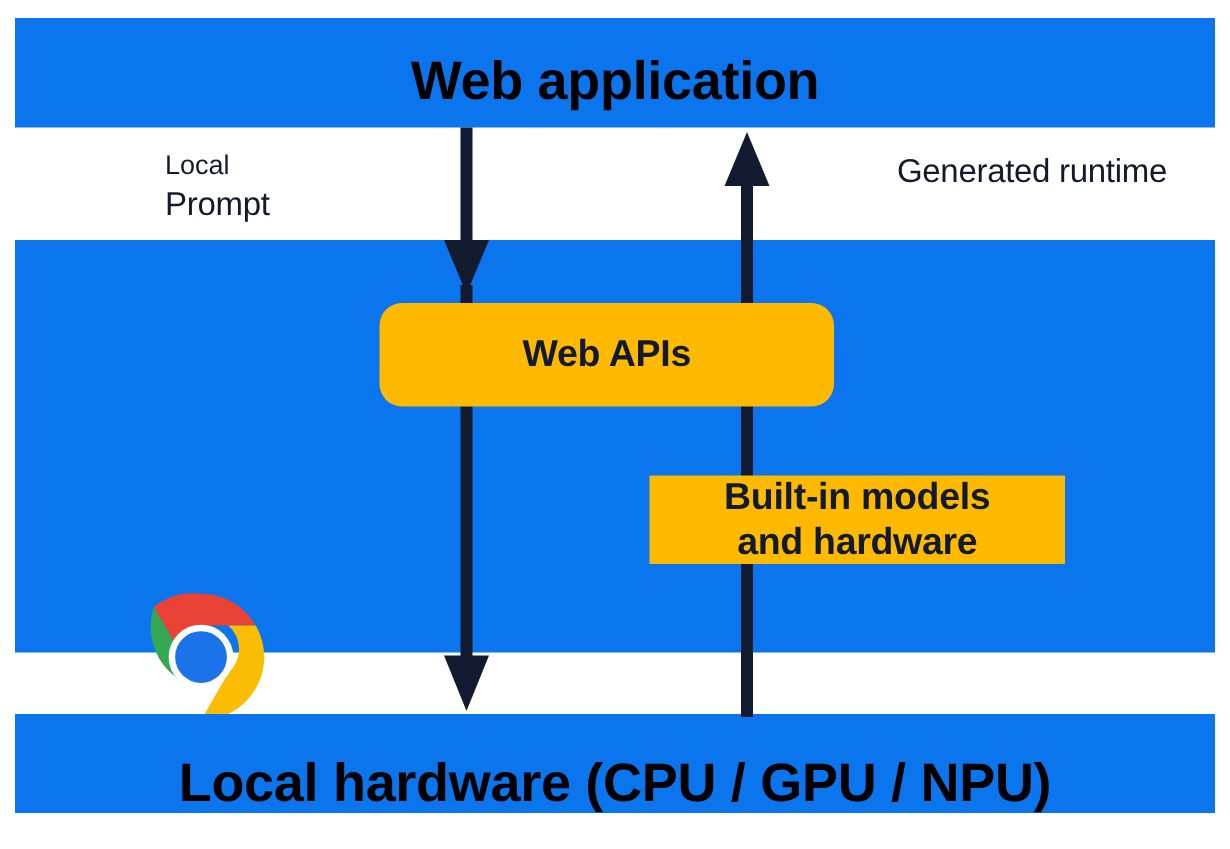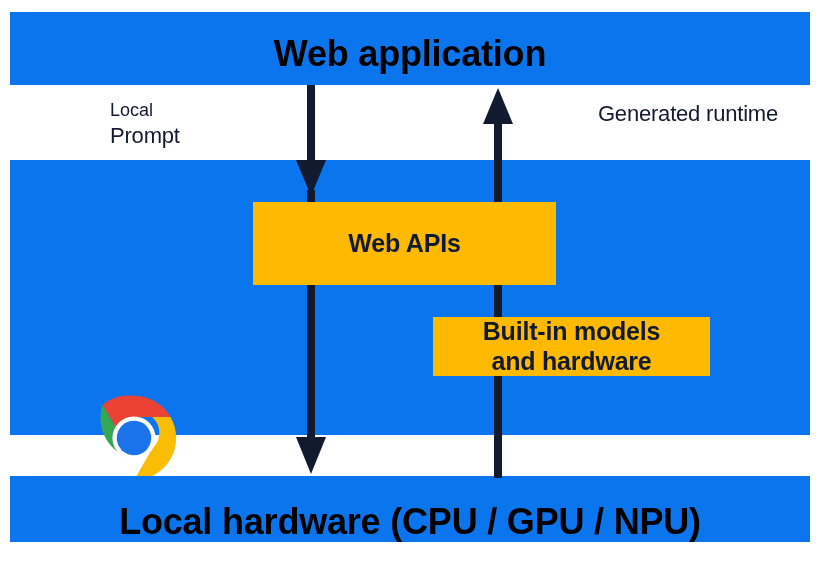--- a/index.html
+++ b/index.html
@@ -100,21 +100,22 @@
     color: #111a2e;
     font-weight: bold;
     font-size: 25px;
     line-height: 1.18;
     letter-spacing: -0.2px;
   }
   .box-web-apis {
     left: 253px;
     top: 202px;
     width: 303px;
-    height: 83px;
+    height: 69px;
+    border-radius: 15px;
   }
   .box-builtin {
     left: 433px;
     top: 317px;
     width: 277px;
     height: 59px;
   }
 
   
   .caption {

